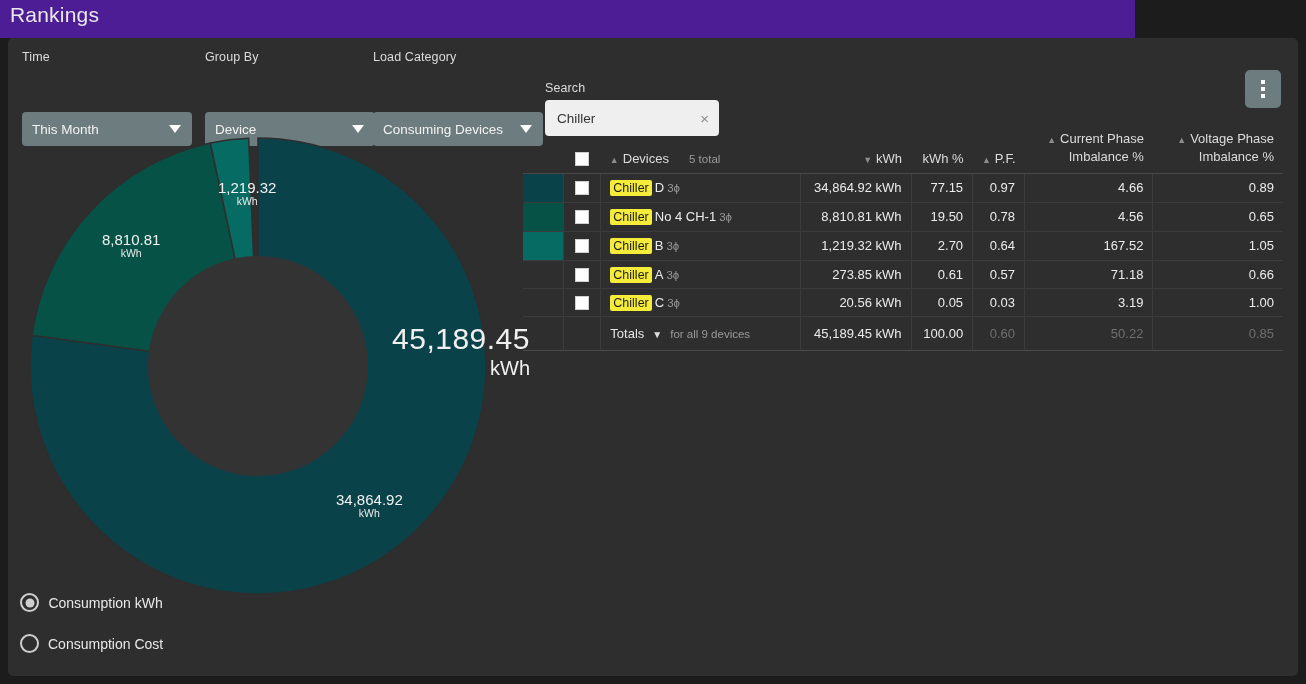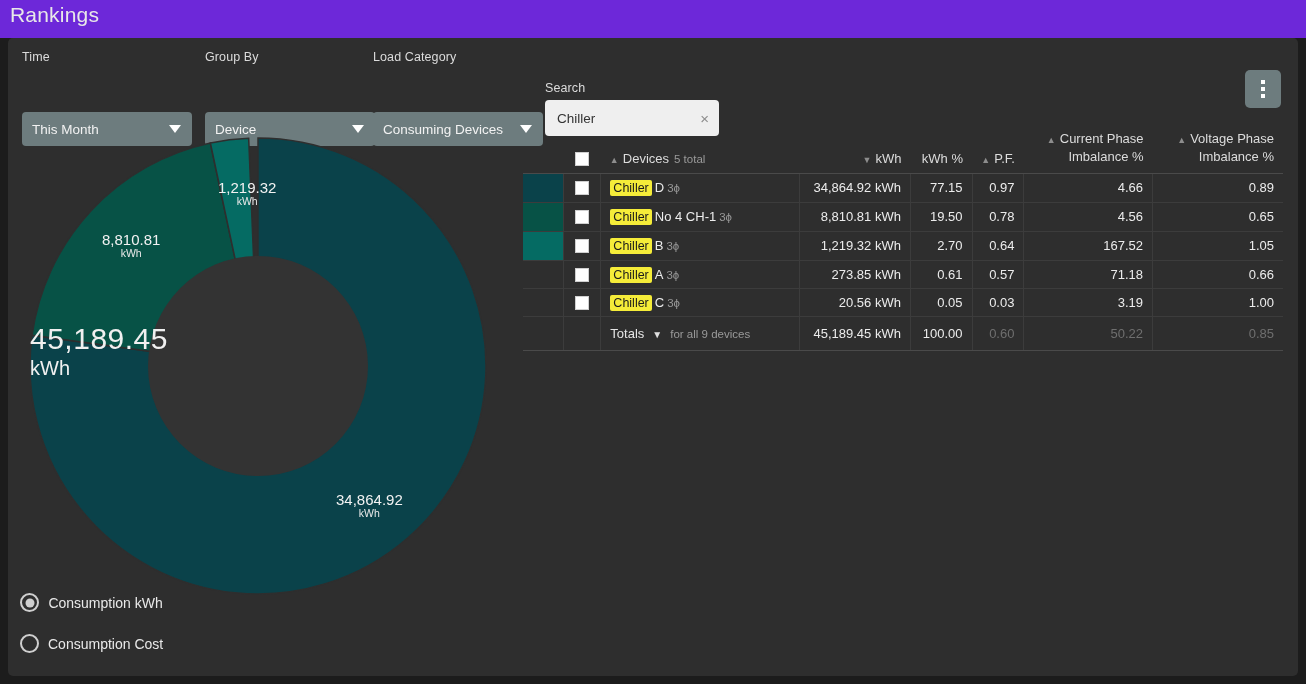--- a/index.html
+++ b/index.html
@@ -6,22 +6,22 @@
   html, body {
     width: 1306px; height: 684px;
     background: #1e1e1e;
     font-family: "Liberation Sans", sans-serif;
     overflow: hidden;
   }
   .page { position: relative; width: 1306px; height: 684px; background: #1c1c1c; }
 
   
   .titlebar {
-    position: absolute; left: 0; top: 0; width: 1306px; height: 38px;
-    background: #6d28d9;
+    position: absolute; left: 0; top: 0; width: 1135px; height: 38px;
+    background: #4c1d95;
     text-decoration: underline;
   }
   .titlebar .title {
     position: absolute; left: 10px; top: 3px;
     font-size: 21px; color: #e8e8e8; font-weight: 400; letter-spacing: .2px;
   }
 
   
   .card {
     position: absolute; left: 8px; top: 38px;
@@ -68,21 +68,21 @@
     width: 36px; height: 38px; border-radius: 5px; background: #6d7c7e;
     display: flex; flex-direction: column; align-items: center;
     justify-content: center; gap: 3px; cursor: pointer;
   }
   .kebab i { width: 4px; height: 4px; background: #fff; display: block; }
 
   
   .chartwrap { position: absolute; left: 22px; top: 88px; width: 500px; height: 470px; }
   .chartwrap svg { display: block; }
   .donut-center {
-    position: absolute; left: 0; right: 0; top: 196px; text-align: left;
+    position: absolute; left: 0; right: 0; top: 196px; text-align: right;
     pointer-events: none;
   }
   .donut-center .big { font-size: 30px; color: #f0f0f0; letter-spacing: .5px; }
   .donut-center .sub { font-size: 20px; color: #f0f0f0; margin-top: 1px; }
   .slice-lbl { position: absolute; text-align: center; pointer-events: none; }
   .slice-lbl .v { font-size: 15px; color: #f2f2f2; white-space: nowrap; }
   .slice-lbl .u { font-size: 10.5px; color: #eaeaea; margin-top: -1px; }
   .lbl-0 { left: 306px; top: 365px; }
   .lbl-1 { left: 72px; top: 105px; }
   .lbl-2 { left: 188px; top: 53px; }
@@ -130,21 +130,21 @@
     display: inline-block; cursor: pointer; vertical-align: middle;
   }
   .tag {
     background: #f5ec39; color: #1b1b1b; padding: 1px 3px; border-radius: 2px;
     font-size: 12.5px;
   }
   .devname { color: #ededed; font-size: 13px; margin-left: 3px; }
   .phase { color: #9a9a9a; font-size: 11.5px; margin-left: 3px; }
   .sortcar { color: #8d8d8d; font-size: 9px; margin-right: 4px; }
   .hdr2 { display: block; line-height: 1.35; }
-  .subcount { color: #9a9a9a; font-size: 11.5px; margin-left: 5px; }
+  .subcount { color: #9a9a9a; font-size: 11.5px; margin-left: 20px; }
   .totals td {
     height: 34px; border-bottom: 1px solid #4a4a4a; border-top: 1px solid #4a4a4a;
     border-left: 1px solid #3c3c3c; border-right: 1px solid #3c3c3c;
   }
   .totals .dim { color: #6f6f6f; }
   .tot-lbl { color: #e5e5e5; }
   .tot-sub { color: #9a9a9a; font-size: 11.5px; }
   .tot-car { color: #e0e0e0; font-size: 10px; margin: 0 8px; }
   .t-left { text-align: left; }
 </style>

